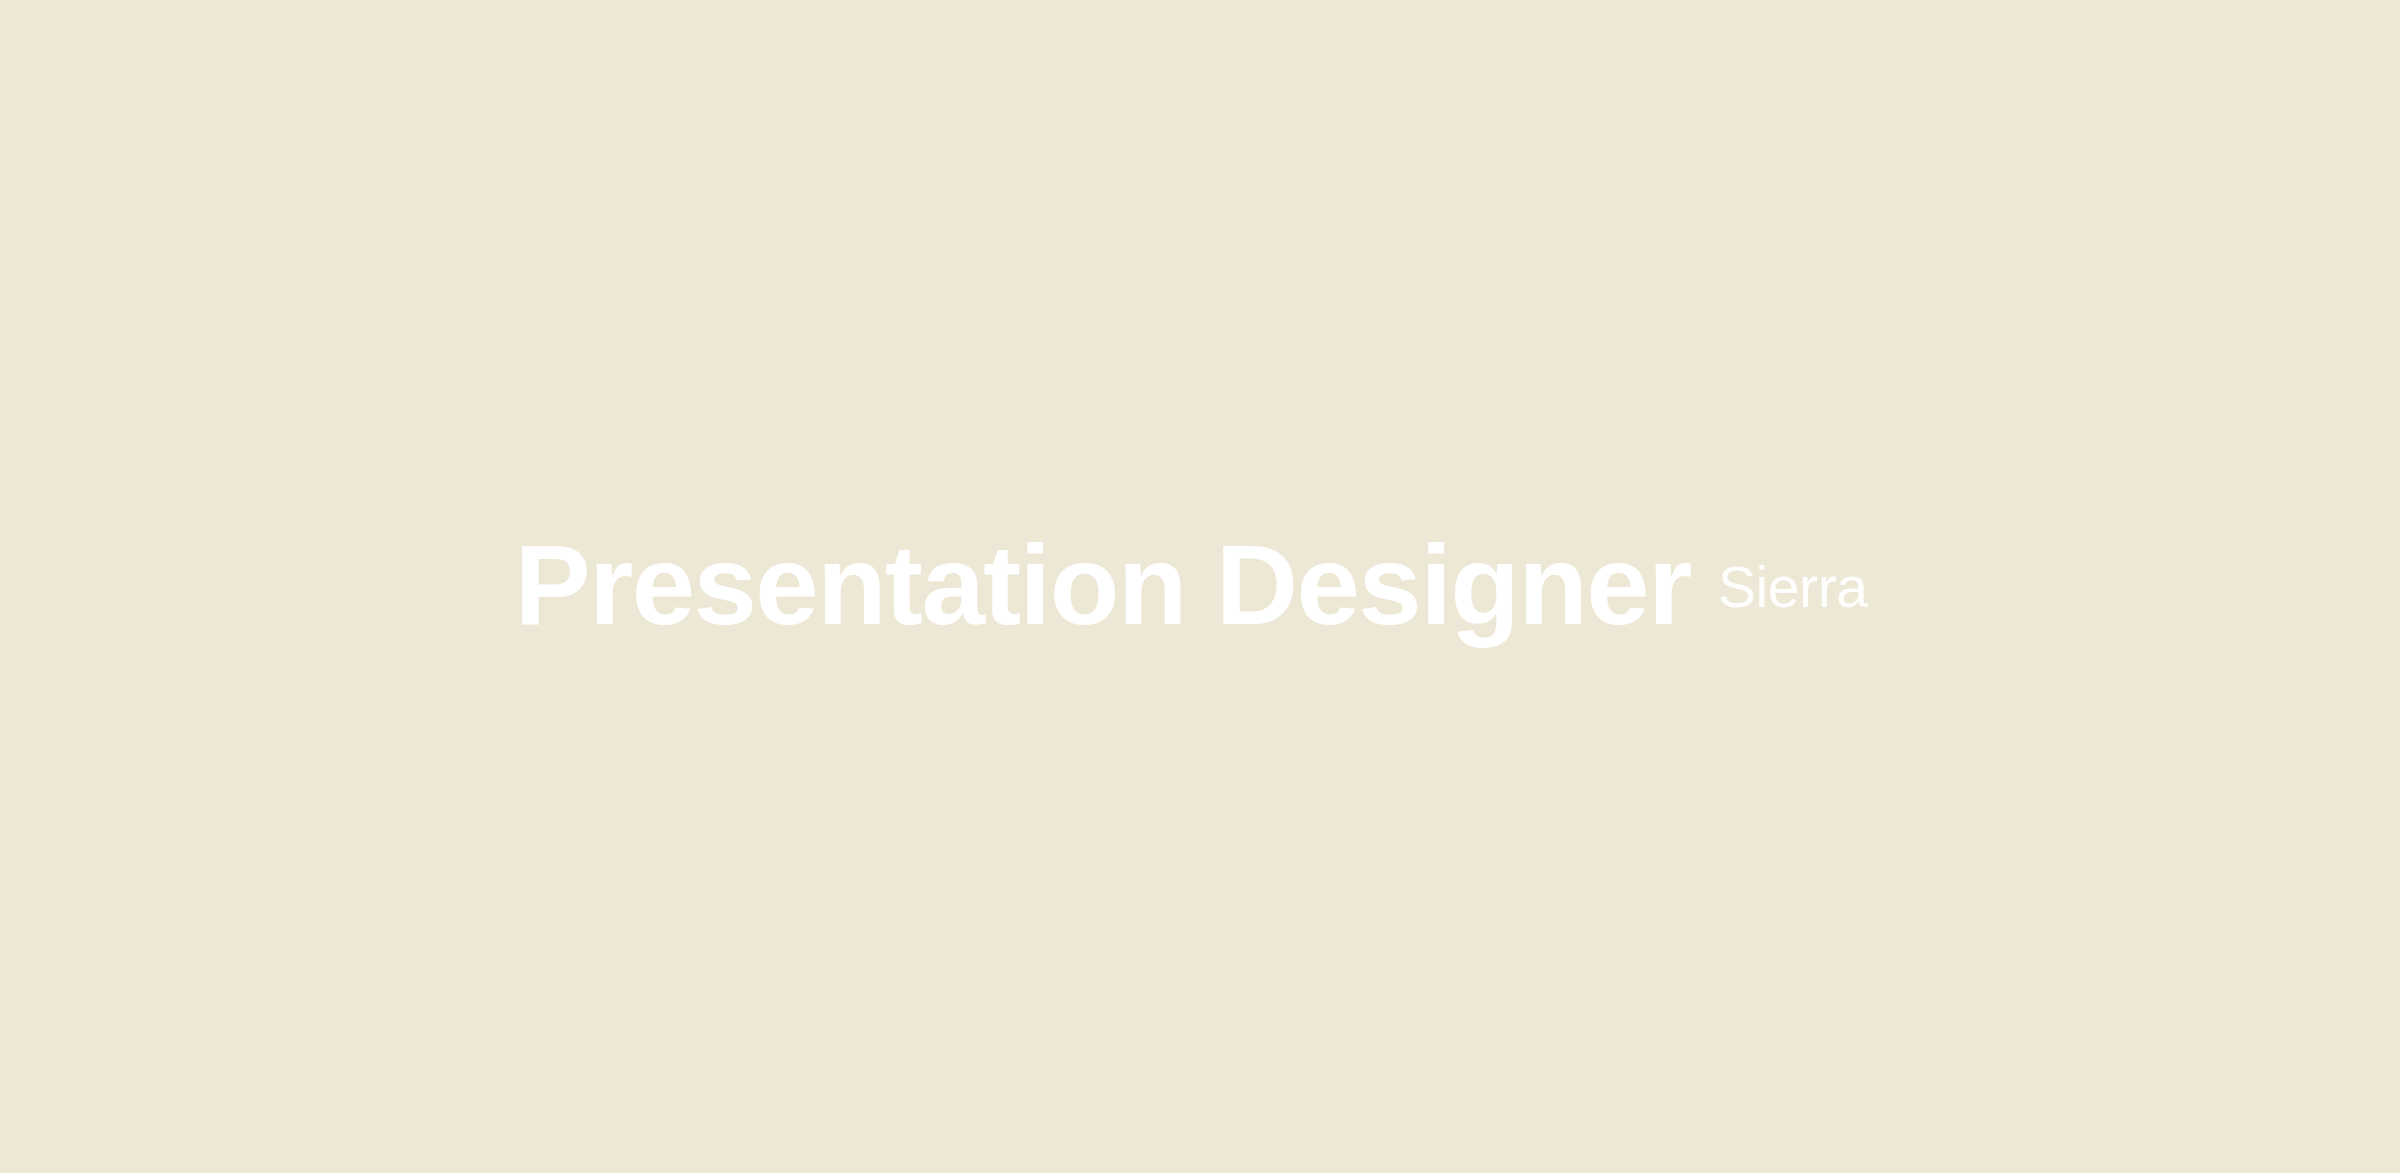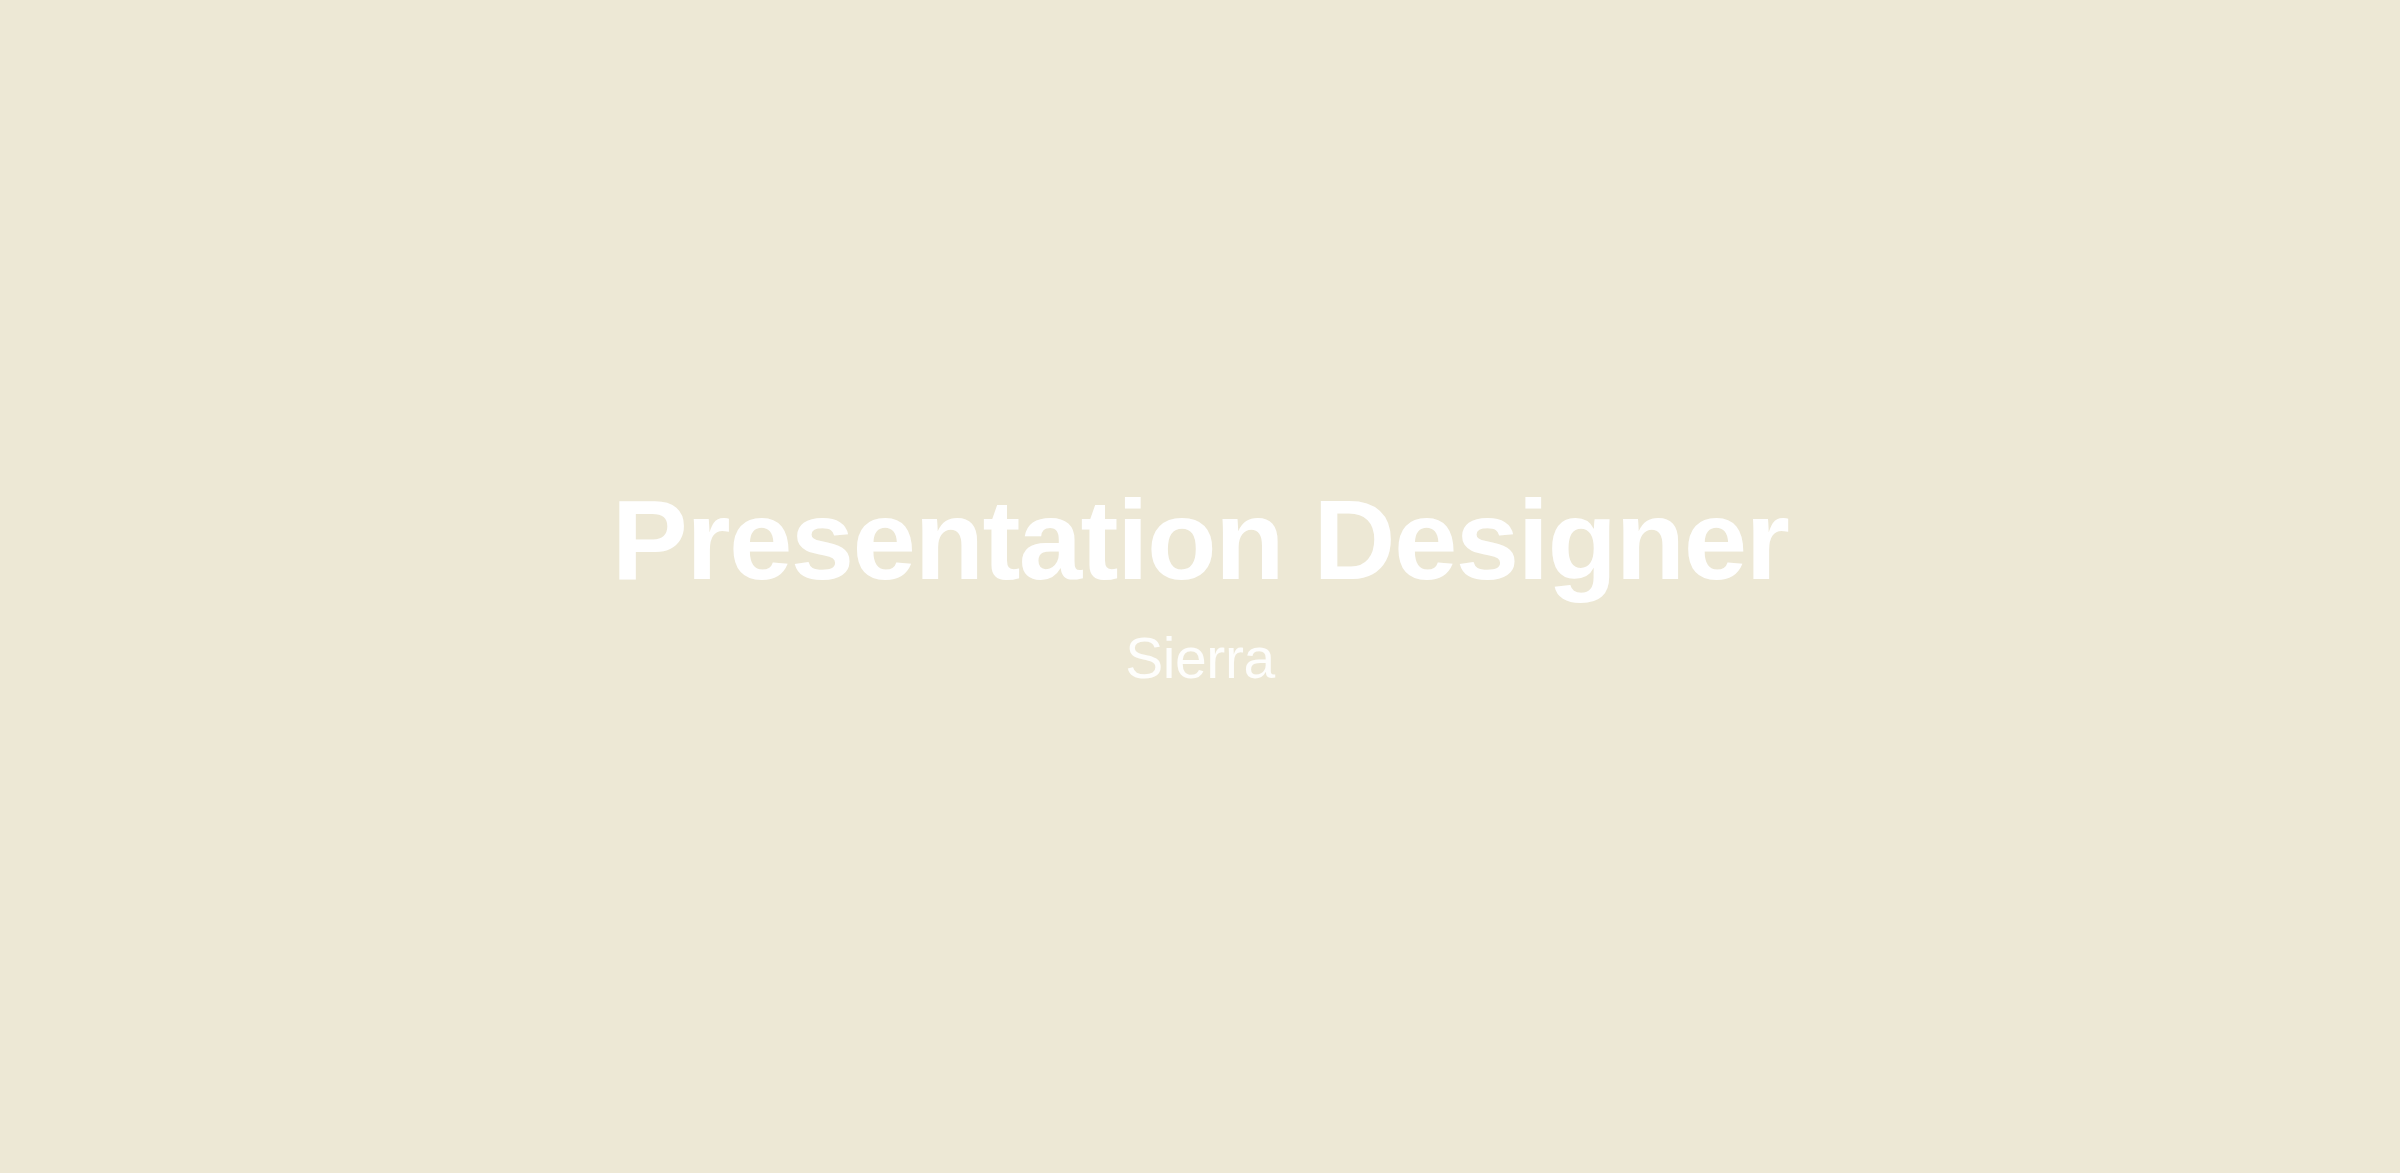--- a/index.html
+++ b/index.html
@@ -26,21 +26,21 @@
     background: #EDE8D5;
     display: flex;
     flex-direction: column;
     align-items: center;
     justify-content: center;
   }
 
   
   .title-block {
     display: flex;
-    flex-direction: column;
+    flex-direction: row;
     align-items: center;
     justify-content: center;
     text-align: center;
     width: 100%;
     
     transform: translateY(-2px);
     gap: 9px;
   }
 
   .slide-title {
@@ -49,21 +49,21 @@
     font-family: "Liberation Sans", sans-serif;
     font-size: 114px;
     font-weight: 600;
     line-height: 1.0;
     letter-spacing: -1.6px;
     color: #FFFFFF;
     white-space: nowrap;
   }
 
   .slide-subtitle {
-    margin: 0;
+    margin: 18px;
     padding: 0;
     margin-top: 24px;
     font-family: "Liberation Sans", sans-serif;
     font-size: 57px;
     font-weight: 400;
     line-height: 1.0;
     letter-spacing: -0.4px;
     color: rgba(255, 255, 255, 0.92);
     white-space: nowrap;
   }

